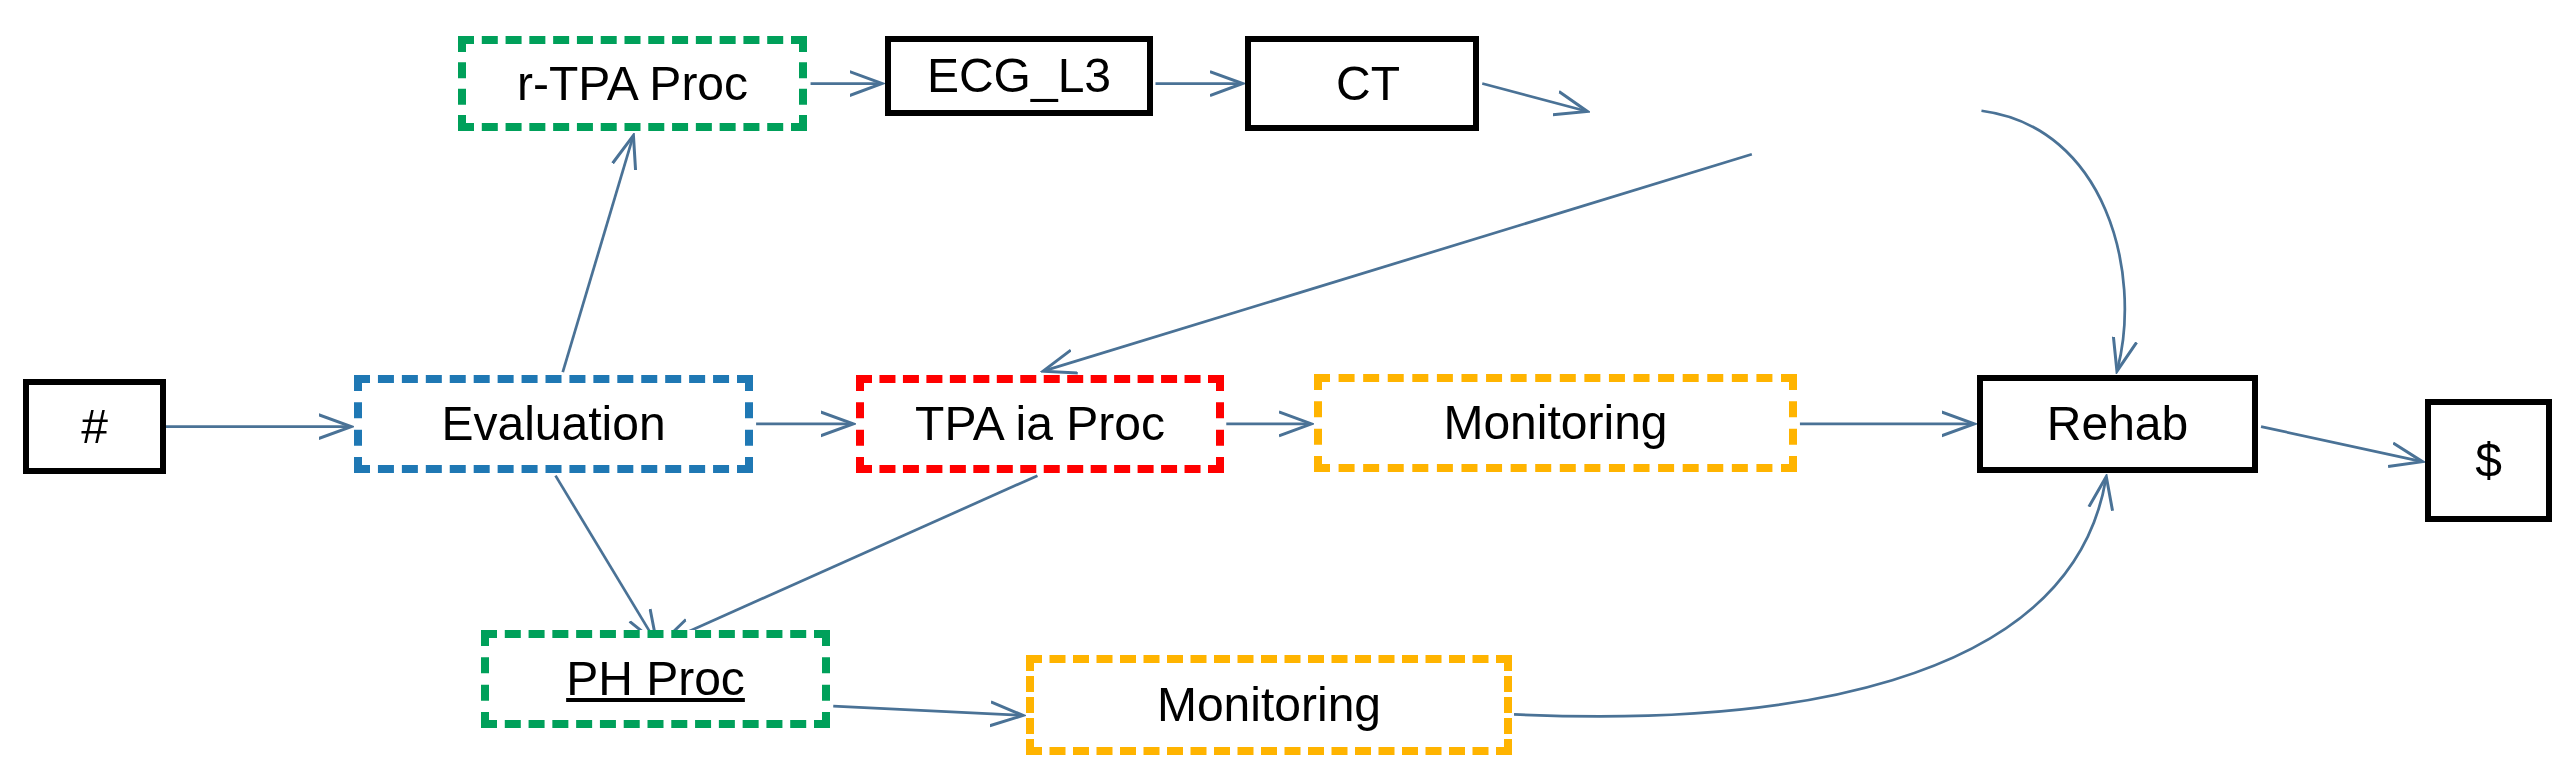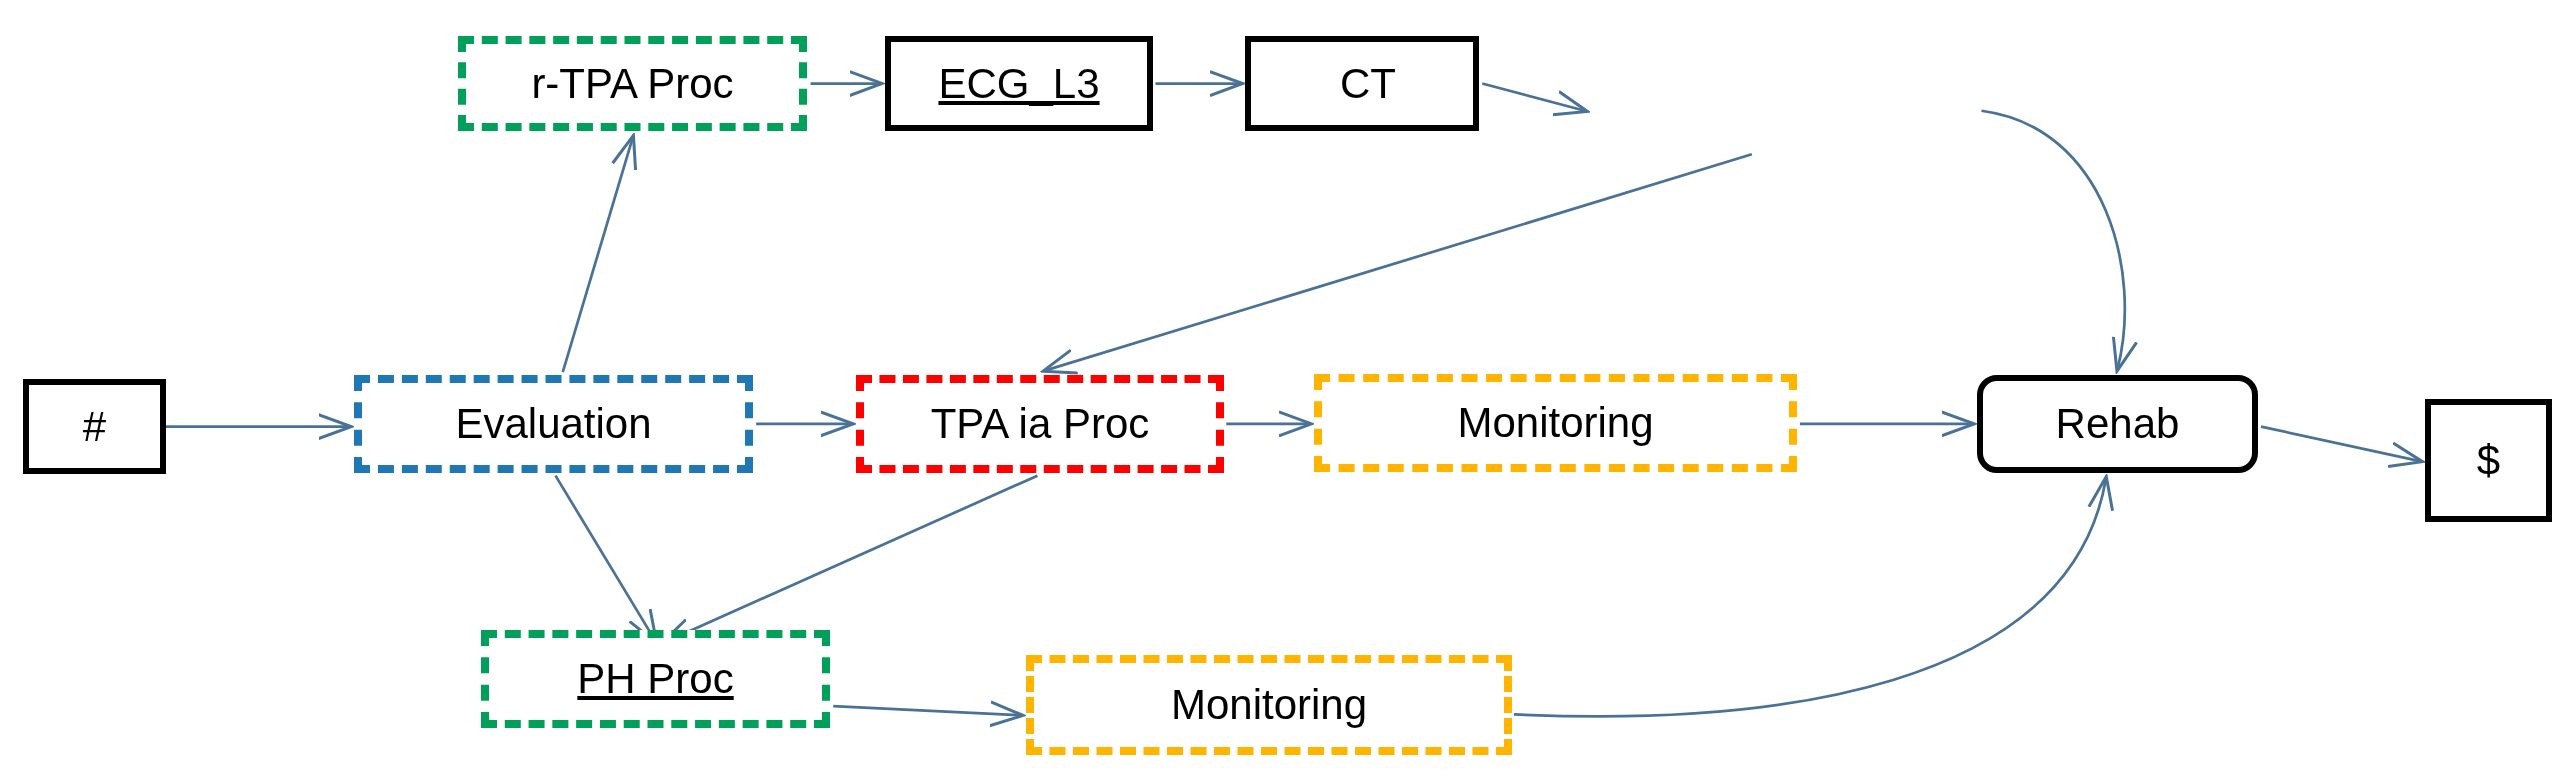--- a/index.html
+++ b/index.html
@@ -24,21 +24,21 @@
     pointer-events: none;
   }
   .node {
     position: absolute;
     box-sizing: border-box;
     display: flex;
     align-items: center;
     justify-content: center;
     background: #ffffff;
     color: #000000;
-    font-size: 42px;
+    font-size: 48px;
     line-height: 1;
     white-space: nowrap;
     z-index: 2;
   }
   .node .lbl {
     display: block;
     pointer-events: none;
   }
   .solid-black {
     border: 6.4px solid #000000;
@@ -89,36 +89,36 @@
       <path d="M 2491,470 L 2666,508"></path>
     </g>
   </svg>
 
   <div class="node solid-black" style="left:23px;  top:379px; width:143px; height:95px;">
       <span class="lbl">#</span>
     </div>
   <div class="node dashed-green" style="left:458px; top:36px;  width:349px; height:95px;">
       <span class="lbl">r-TPA Proc</span>
     </div>
-  <div class="node solid-black" style="left:885px; top:36px;  width:268px; height:95px;text-decoration:underline;">
+  <div class="node solid-black" style="left:885px; top:36px;  width:268px; height:80px;">
       <span class="lbl">ECG_L3</span>
     </div>
   <div class="node solid-black" style="left:1245px;top:36px;  width:234px; height:95px;padding-left:12px;">
       <span class="lbl">CT</span>
     </div>
   <div class="node dashed-blue" style="left:354px; top:375px; width:399px; height:98px;">
       <span class="lbl">Evaluation</span>
     </div>
   <div class="node dashed-red" style="left:856px; top:375px; width:368px; height:98px;">
       <span class="lbl">TPA ia Proc</span>
     </div>
   <div class="node dashed-orange" style="left:1314px;top:374px; width:483px; height:98px;">
       <span class="lbl">Monitoring</span>
     </div>
-  <div class="node solid-black" style="left:1977px;top:375px; width:281px; height:98px;border-radius:20px;">
+  <div class="node solid-black" style="left:1977px;top:375px; width:281px; height:98px;">
       <span class="lbl">Rehab</span>
     </div>
   <div class="node solid-black" style="left:2425px;top:399px; width:127px; height:123px;">
       <span class="lbl">$</span>
     </div>
   <div class="node dashed-green" style="left:481px; top:630px; width:349px; height:98px;text-decoration:underline;">
       <span class="lbl">PH Proc</span>
     </div>
   <div class="node dashed-orange" style="left:1026px;top:655px; width:486px; height:100px;">
       <span class="lbl">Monitoring</span>

